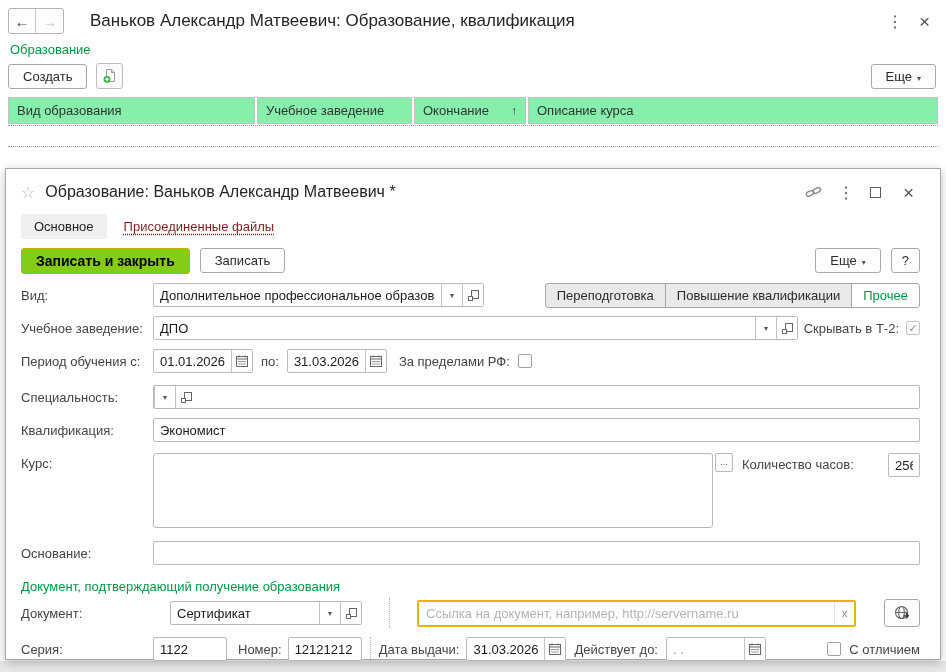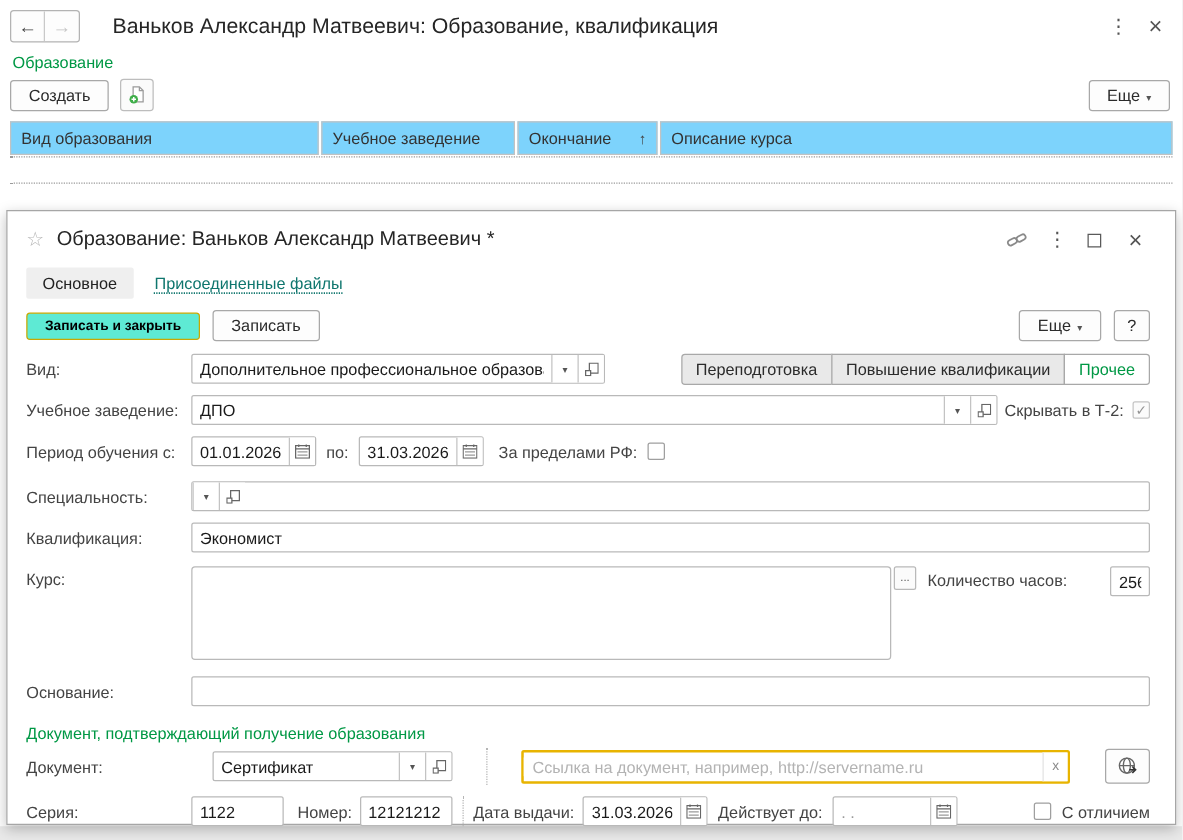--- a/index.html
+++ b/index.html
@@ -22,40 +22,40 @@
   
   .section-link { margin:4px 0 2px 10px; color:#009845; display:inline-block; }
   .list-toolbar { display:flex; align-items:center; margin:4px 10px 8px 8px; }
   .btn { background:#fdfdfd; border:1px solid #a8a8a8; border-radius:3px; padding:4px 14px; font-size:13px; color:#2b2b2b; cursor:pointer; font-family:inherit; }
   .btn .caret { font-size:8px; color:#555; margin-left:5px; }
   .icon-btn { width:27px; height:26px; margin-left:9px; display:flex; align-items:center; justify-content:center; background:#fbfbfb; border:1px solid #bdbdbd; border-radius:3px; cursor:pointer; }
   .list-toolbar .spacer { flex:1; }
 
   .grid { margin:2px 8px 0 8px; }
   .grid-header { display:flex; gap:2px; }
-  .gh-cell { background:#7dd3fc; border:1px solid #c2c2c2; height:27px; display:flex; align-items:center; padding:0 8px; color:#333; }
+  .gh-cell { background:#86efac; border:1px solid #c2c2c2; height:27px; display:flex; align-items:center; padding:0 8px; color:#333; }
   .gh-cell .sort { margin-left:auto; color:#444; font-size:12px; }
   .gh-c0 { width:247px; } .gh-c1 { width:155px; } .gh-c2 { width:112px; } .gh-c3 { flex:1; }
   .grid-empty-row { height:22px; border:1px dotted #9a9a9a; border-left:none; border-right:none; margin-top:1px; }
 
   
   .dialog { position:absolute; left:5px; top:168px; width:936px; height:492px; background:#fff; border:1px solid #a6a6a6; box-shadow:0 3px 10px rgba(0,0,0,.25); padding:0 20px 0 15px; }
   .dlg-titlebar { display:flex; align-items:center; padding-top:11px; height:35px; }
   .star { color:#b8b8b8; font-size:16px; margin-right:10px; cursor:pointer; }
   .dlg-title { font-size:16px; color:#252525; white-space:nowrap; }
   .dlg-titlebar .spacer { flex:1; }
   .dlg-ico { margin-left:16px; cursor:pointer; display:flex; align-items:center; color:#555; }
   .maxbox { width:11px; height:11px; border:1.5px solid #5a5a5a; display:inline-block; }
 
   .tabs { display:flex; align-items:center; margin-top:9px; height:26px;text-align:center; }
   .tab-active { background:#efefef; padding:5px 13px; border-radius:2px; color:#222; cursor:pointer; }
-  .tab-link { margin-left:17px; color:#0f766e; text-decoration:underline dotted; text-underline-offset:3px; cursor:pointer; }
+  .tab-link { margin-left:17px; color:#7f1d1d; text-decoration:underline dotted; text-underline-offset:3px; cursor:pointer; }
 
   .cmdbar { display:flex; align-items:center; margin-top:8px; height:27px; }
-  .btn-yellow { background:#5eead4; border:1px solid #c9a800; border-radius:3px; padding:4px 14px; font-weight:bold; font-size:11px; cursor:pointer; font-family:inherit; }
+  .btn-yellow { background:#84cc16; border:1px solid #c9a800; border-radius:3px; padding:4px 14px; font-weight:bold; font-size:14px; cursor:pointer; font-family:inherit; }
   .cmdbar .btn { margin-left:10px; }
   .cmdbar .spacer { flex:1; }
   .btn-help { padding:4px 10px; margin-left:8px; }
 
   .frow { display:flex; align-items:center; margin-top:9px; height:24px; }
   .flabel { width:132px; flex-shrink:0; color:#444; }
   .fld { display:flex; align-items:center; border:1px solid #b9b9b9; border-radius:2px; height:24px; background:#fff; }
   .fld input { border:0; outline:0; padding:0 6px; font-size:13px; font-family:inherit; color:#1a1a1a; flex:1; min-width:0; background:transparent; }
   .fld .seg { width:21px; align-self:stretch; border-left:1px solid #c3c3c3; display:flex; align-items:center; justify-content:center; color:#555; cursor:pointer; background:#fff; }
   .fld .seg.dd { font-size:8px; }

